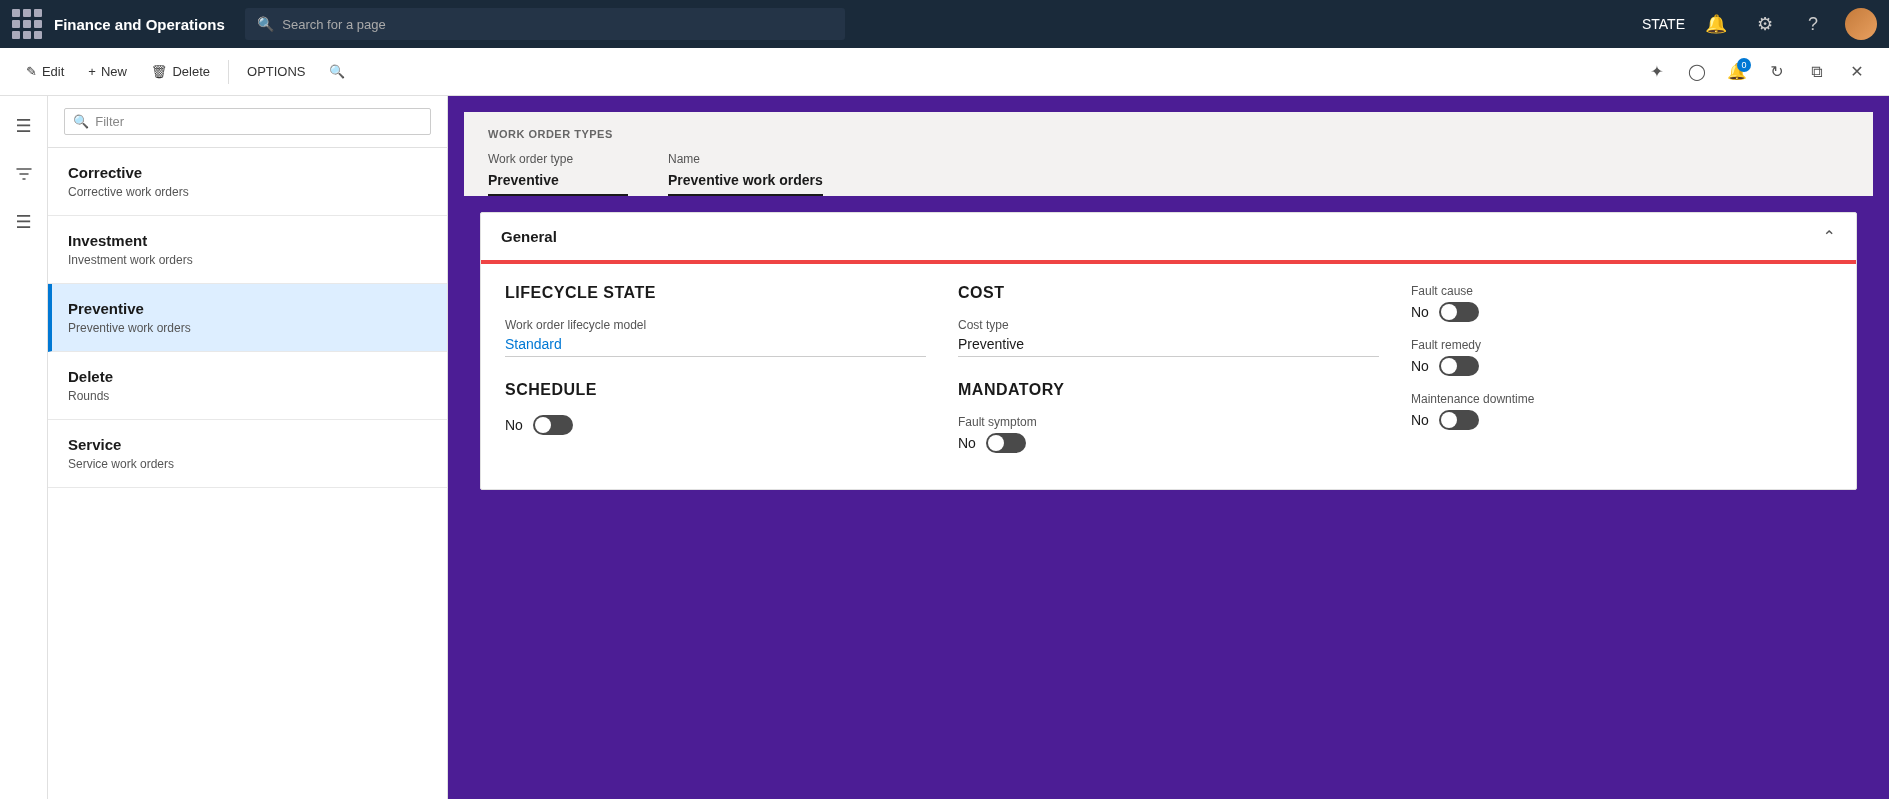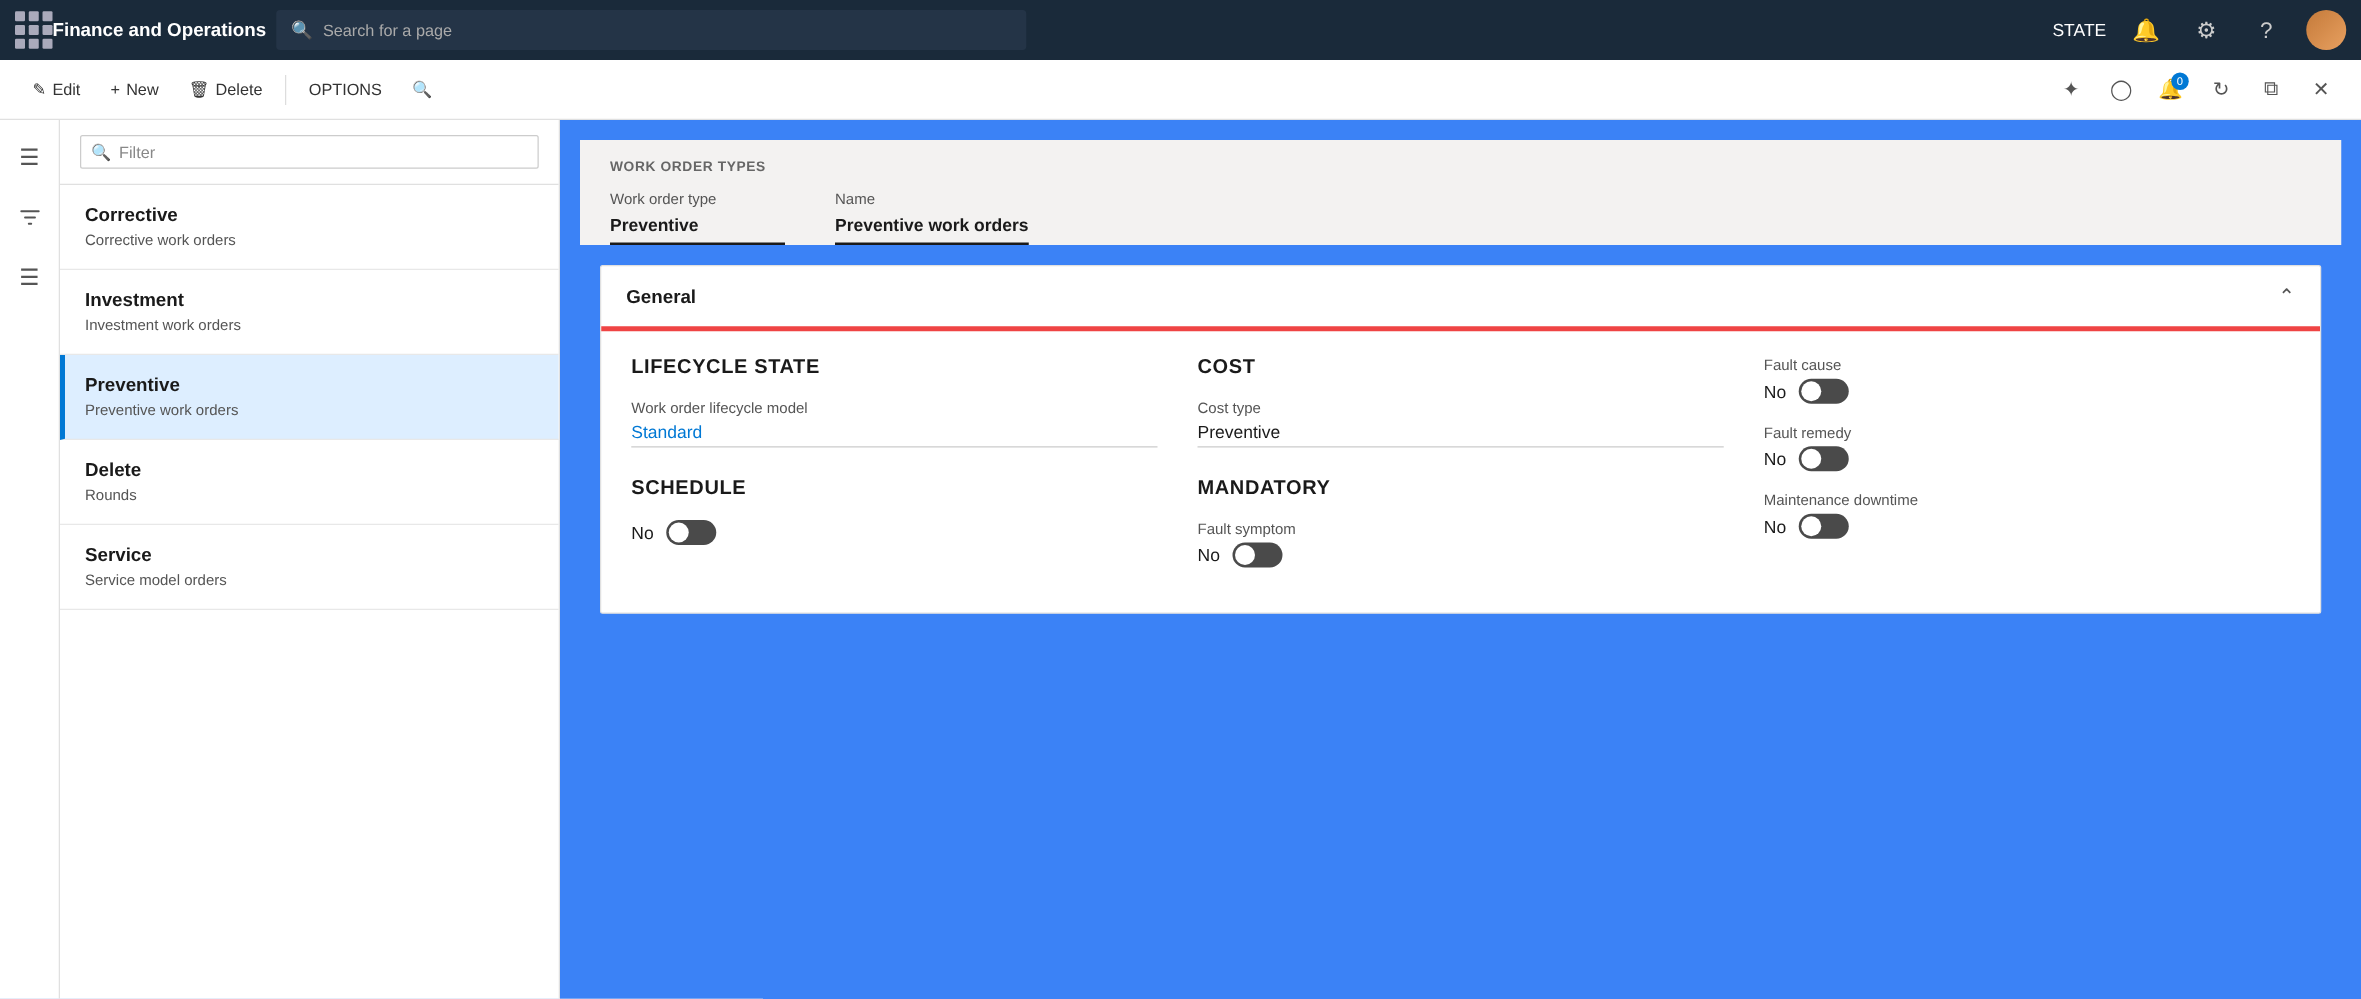--- a/index.html
+++ b/index.html
@@ -6,20 +6,21 @@
 
     body { width: 1889px; height: 799px; overflow: hidden; background: #f3f2f1; }
 
     
     .topbar {
       display: flex;
       align-items: center;
       background: #1a2a3a;
       height: 48px;
       padding: 0 12px;
+      gap: 12px;
     }
     .topbar-grid {
       display: grid;
       grid-template-columns: repeat(3,8px);
       grid-template-rows: repeat(3,8px);
       gap: 3px;
       cursor: pointer;
     }
     .topbar-grid span {
       width: 8px; height: 8px;
@@ -216,21 +217,21 @@
       margin-bottom: 4px;
     }
     .list-item-subtitle {
       font-size: 12px;
       color: #555;
     }
 
     
     .detail-panel {
       flex: 1;
-      background: #3b82f6;
+      background: #4c1d95;
       overflow-y: auto;
       padding: 16px;
     }
 
     
     .detail-header {
       background: #f3f2f1;
       padding: 16px 24px 0 24px;
     }
     .detail-section-label {
@@ -447,21 +448,21 @@
     <div class="list-item active">
       <div class="list-item-title">Preventive</div>
       <div class="list-item-subtitle">Preventive work orders</div>
     </div>
     <div class="list-item">
       <div class="list-item-title">Delete</div>
       <div class="list-item-subtitle">Rounds</div>
     </div>
     <div class="list-item">
       <div class="list-item-title">Service</div>
-      <div class="list-item-subtitle">Service model orders</div>
+      <div class="list-item-subtitle">Service work orders</div>
     </div>
   </div>
 
   <div class="detail-panel">
 
     <div class="detail-header">
       <div class="detail-section-label">WORK ORDER TYPES</div>
       <div class="detail-columns">
         <div>
           <div class="detail-col-header">Work order type</div>

